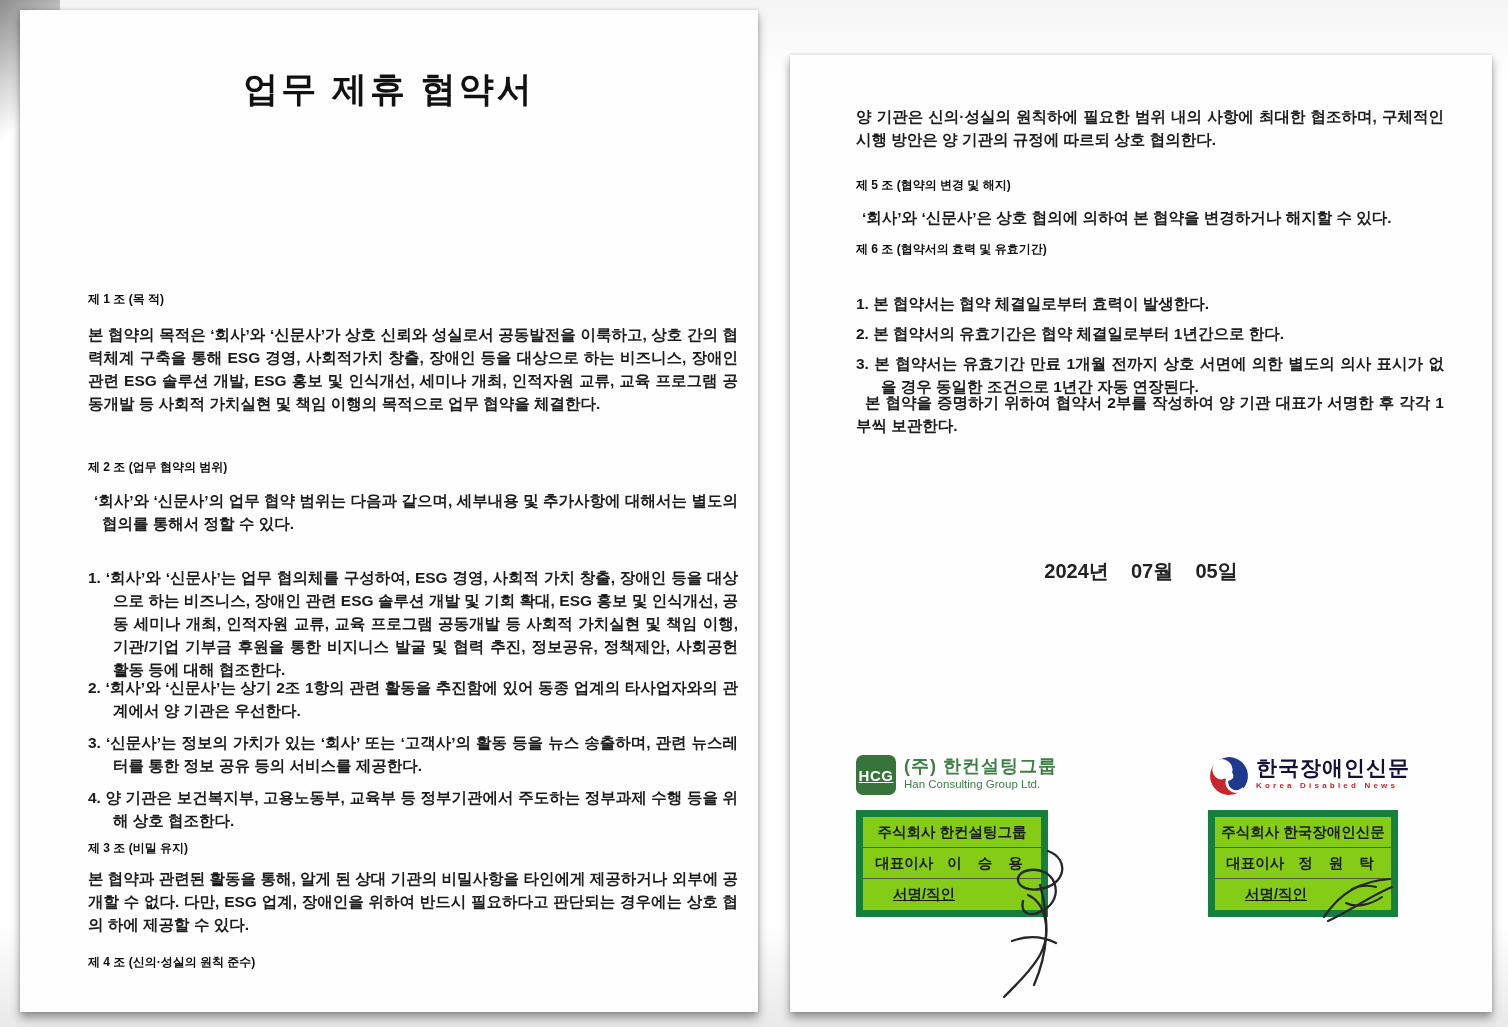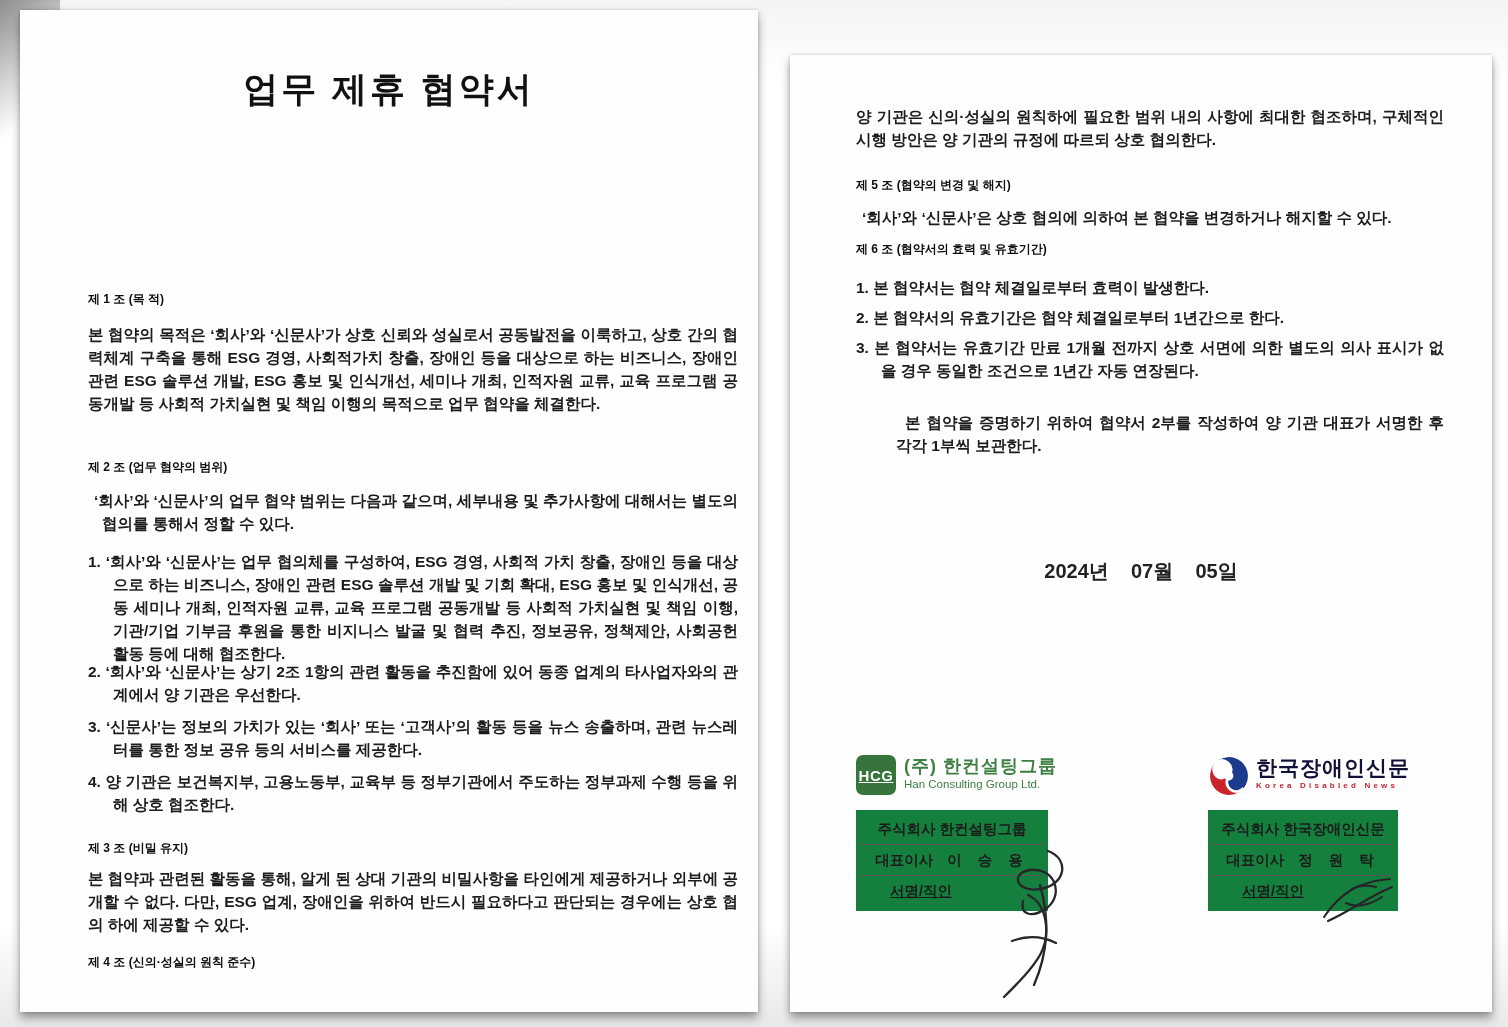--- a/index.html
+++ b/index.html
@@ -21,46 +21,46 @@
   .page-left{left:20px;top:10px;width:738px;height:1002px;}
   .page-right{left:790px;top:55px;width:702px;height:957px;}
   .page>*{position:absolute;}
   .title{left:0;right:0;top:56px;text-align:center;font-size:35px;font-weight:700;letter-spacing:3px;color:#111;}
   .body{left:68px;right:20px;font-size:15.5px;line-height:23px;font-weight:600;
     text-align:justify;word-break:break-all;color:var(--text);}
   .page-right .body{left:66px;right:48px;}
   h2{left:68px;right:20px;font-size:12px;font-weight:700;color:#0e0e0e;}
   .page-right h2{left:66px;right:48px;}
   .indent1{padding-left:14px;text-indent:-8px;}
-  .hang{padding-left:25px;text-indent:-25px;}
+  .hang{padding-left:25px;text-indent:-25px;margin-top:16px;}
   .firstline{text-indent:9px;}
   
   .p-intro{top:180px;} .h-a1{top:281px;} .p-a1{top:313px;}
   .h-a2{top:449px;} .p-a2i{top:479px;}
   .p-it1{top:540px;} .p-it2{top:650px;} .p-it3{top:705px;} .p-it4{top:760px;}
   .h-a3{top:830px;} .p-a3{top:857px;} .h-a4{top:944px;}
   
   .p-b0{top:50px;} .h-a5{top:122px;} .p-a5{top:151px;}
   .h-a6{top:186px;} .p-i61{top:221px;} .p-i62{top:251px;} .p-i63{top:281px;}
-  .p-close{top:356px;margin-left:40px;} 
+  .p-close{top:336px;} 
   .date{left:0;right:0;top:503px;text-align:center;font-size:20px;font-weight:700;white-space:pre;color:#222;}
   
   .logo{display:flex;align-items:flex-start;gap:8px;}
   .logo-hcg{left:66px;top:700px;}
   .logo-news{left:418px;top:700px;gap:6px;}
   .hcg-box{width:40px;height:40px;background:var(--hcg_box);border-radius:7px;
     display:flex;align-items:center;justify-content:center;color:#fff;font-weight:700;font-size:15px;
     text-decoration:underline;letter-spacing:.5px;flex:0 0 auto;}
   .logo-col{display:flex;flex-direction:column;}
   .hcg-kr{font-size:18px;font-weight:700;color:var(--hcg_green);letter-spacing:1px;line-height:22px;}
   .hcg-en{font-size:11.5px;color:var(--hcg_green);line-height:14px;}
   .news-kr{font-size:21px;font-weight:700;color:var(--news_navy);letter-spacing:1px;line-height:25px;}
   .news-en{font-size:8px;font-weight:700;color:var(--news_red);letter-spacing:3.2px;line-height:11px;}
   
-  .sig-table{top:755px;border:4px solid #15803d;background:#15803d;}
+  .sig-table{top:755px;border:7px solid #15803d;background:#84cc16;}
   .sig-t1{left:66px;width:192px;}
   .sig-t2{left:418px;width:190px;}
   .sig-row{height:31px;border-bottom:1px solid #555;display:flex;align-items:center;
     justify-content:center;font-size:14.5px;font-weight:600;color:#1b1b1b;gap:14px;}
   .sig-row:last-child{border-bottom:none;justify-content:flex-start;padding-left:30px;text-decoration:underline;}
   .ceo-name{letter-spacing:6px;}
   .sig{z-index:3;}
   .sig-1{left:198px;top:790px;}
   .sig-2{left:528px;top:818px;}
   svg{display:block;}

